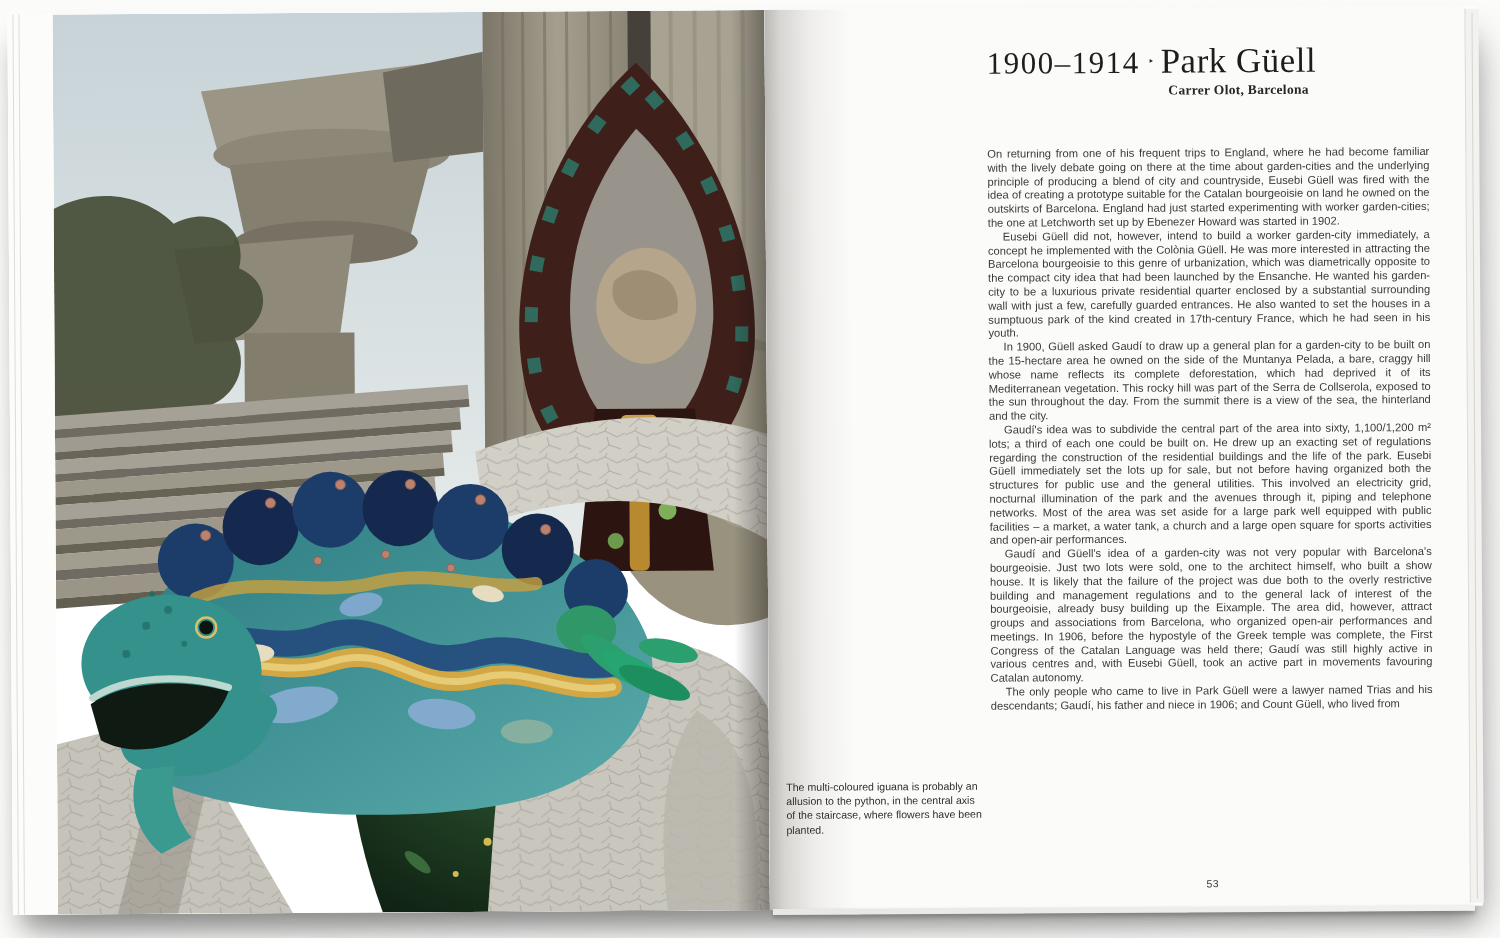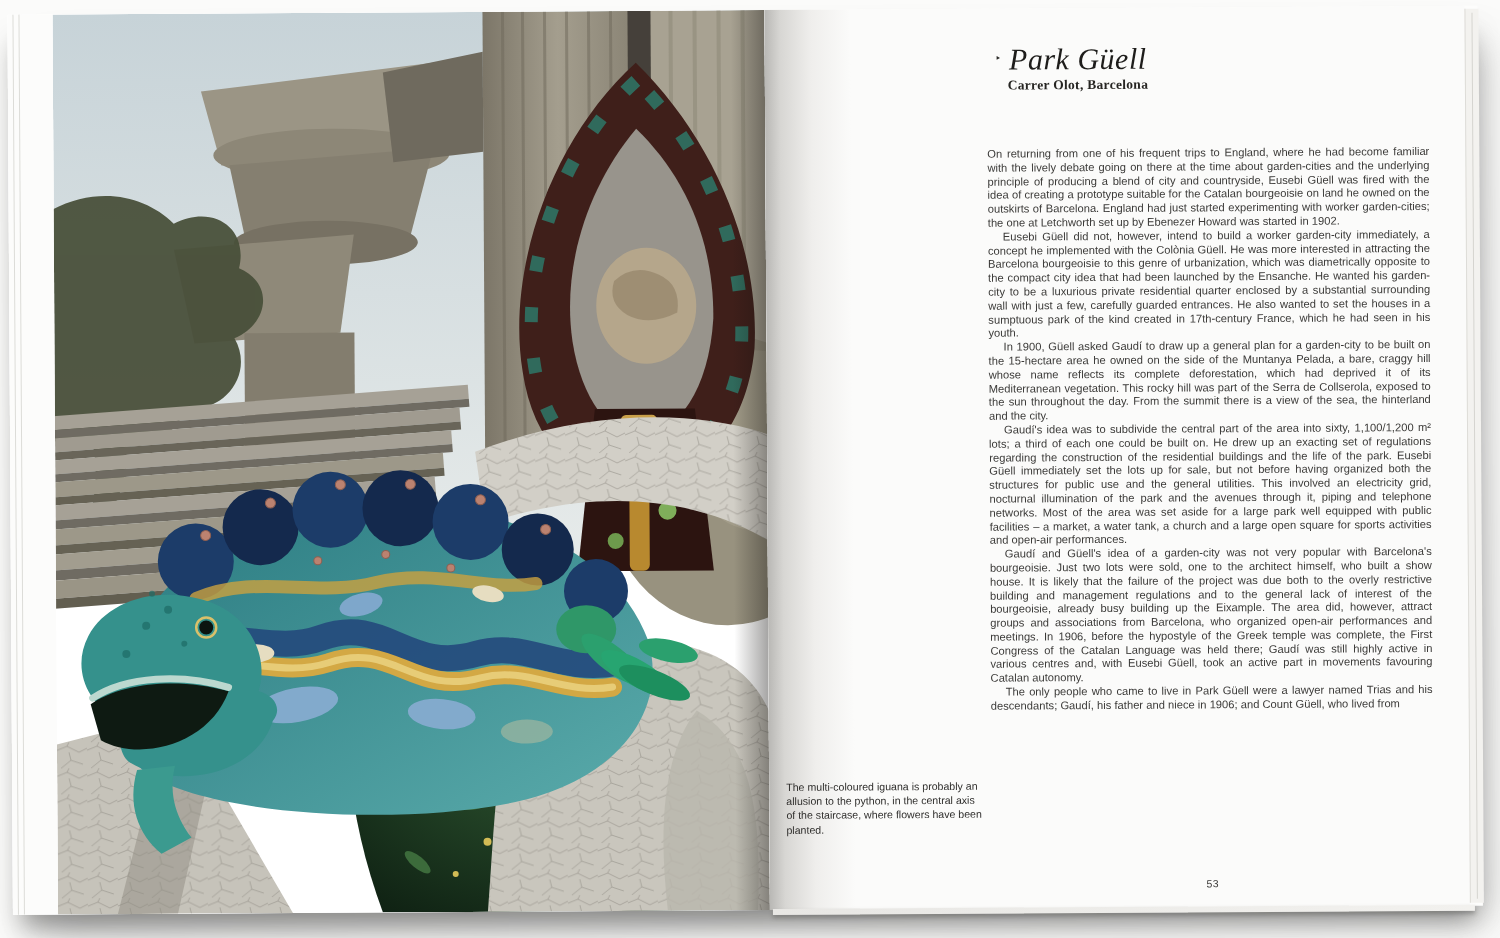--- a/index.html
+++ b/index.html
@@ -52,21 +52,21 @@
   }
   
   .title-row{
     position:absolute;left:222px;top:34px;width:450px;
     display:flex;align-items:baseline;white-space:nowrap;
     font-family:"Liberation Serif",serif;color:#1e1d1b;
   }
   .title-years{font-size:31px;letter-spacing:1.5px;font-variant-numeric:oldstyle-nums;}
   .title-sep{font-size:13px;margin:0 7px 0 9px;position:relative;top:-7px;color:#2a2926;}
   .name-block{display:inline-flex;flex-direction:column;align-items:center;}
-  .title-name{font-size:30px;letter-spacing:.5px;font-style:italic;}
+  .title-name{font-size:35px;letter-spacing:.5px;}
   .title-sub{font-size:13.5px;font-weight:bold;letter-spacing:.3px;margin-top:1px;color:#262522;}
   .body-col{
     position:absolute;left:222px;top:139px;width:442px;
     font-size:11.2px;line-height:13.8px;color:#3b3a38;
     text-align:justify;
   }
   .body-col p{margin:0;}
   .body-col p.indent{text-indent:15px;}
   .folio{
     position:absolute;left:222px;top:870px;width:442px;
@@ -271,20 +271,21 @@
         </g>
       </svg>
       <div class="photo-gutter-shade"></div>
     </div>
   </div>
 
   <div class="page-right">
     <div class="gutter"></div>
 
     <div class="title-row">
+      <span class="title-years">1900–1914</span>
       <span class="title-sep">‣</span>
       <span class="name-block">
         <span class="title-name">Park Güell</span>
         <span class="title-sub">Carrer Olot, Barcelona</span>
       </span>
     </div>
 
     <div class="caption">
       <div class="cap-body">The multi-coloured iguana is probably an allusion to the python, in the central axis of the staircase, where flowers have been planted.</div>
     </div>

